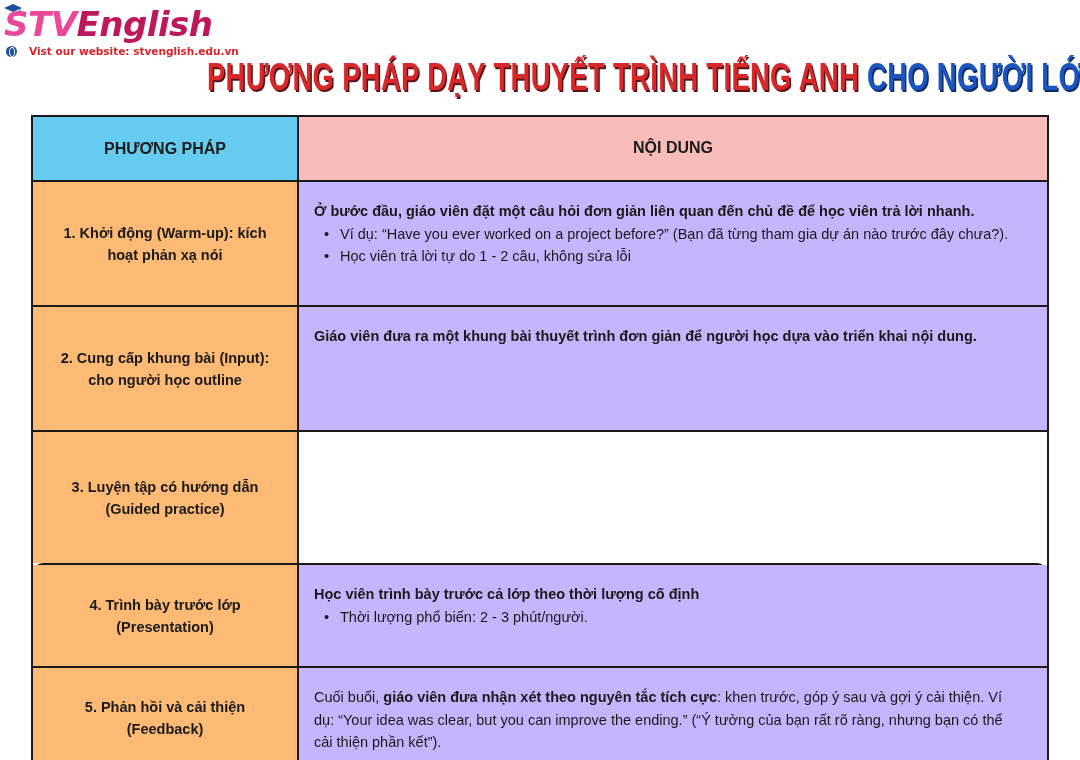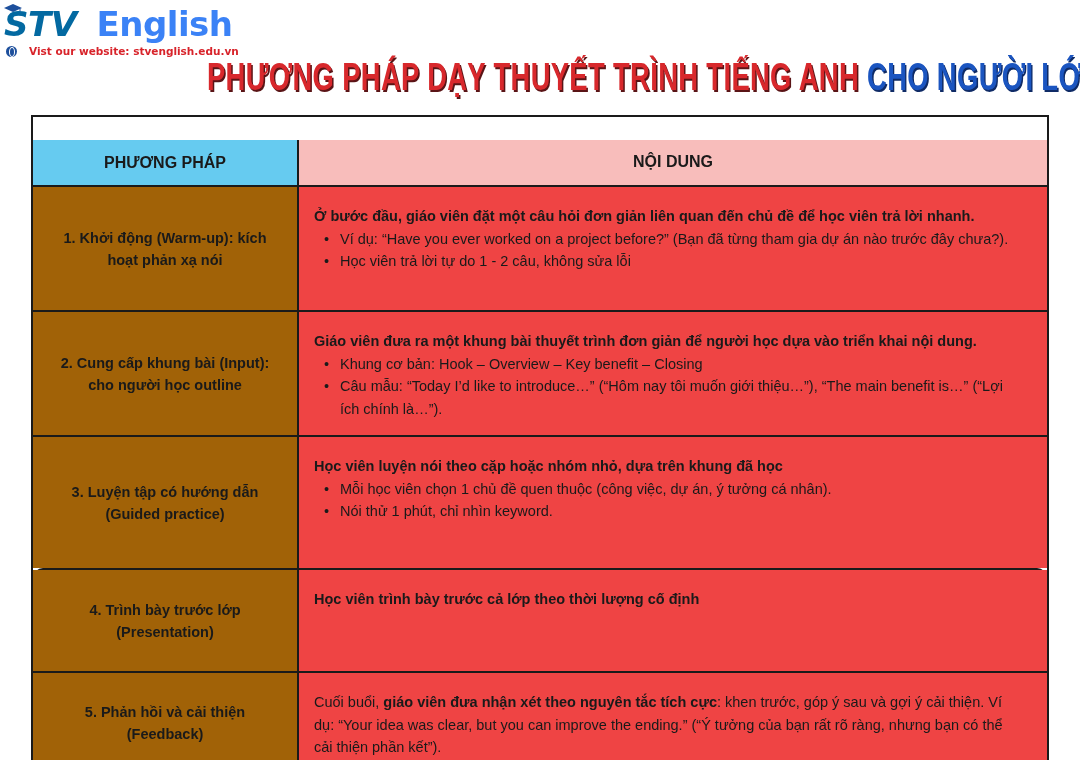--- a/index.html
+++ b/index.html
@@ -1,36 +1,36 @@
 <!DOCTYPE html>
 <html><head>
   <meta charset="utf-8">
   <style>
     * { box-sizing: border-box; margin: 0; padding: 0; }
     html, body { width: 1080px; height: 760px; background: #ffffff; overflow: hidden; }
     body { position: relative; font-family: "Liberation Sans", "DejaVu Sans", sans-serif; color: #1a1a1a; }
 
     .logo { position: absolute; left: 4px; top: 4px; width: 200px; height: 56px; }
     .logo-brand { position: absolute; left: 0; top: 0; font-family: "DejaVu Sans", sans-serif; font-weight: bold; font-size: 34px; line-height: 40px; letter-spacing: -0.5px; }
-    .logo-stv { color: #0369a1; font-style: italic; }
-    .logo-english { color: #3b82f6; margin-left: 20px; }
+    .logo-stv { color: #ec4899; font-style: italic; }
+    .logo-english { color: #be185d; margin-left: 0; font-style: italic; }
     .logo-cap { position: absolute; left: 0; top: 0; width: 18px; height: 10px; }
     .logo-web { position: absolute; left: 2px; top: 41px; font-family: "DejaVu Sans", sans-serif; font-weight: bold; font-size: 10.5px; color: #d8232a; white-space: nowrap; display: flex; align-items: center; gap: 12px; }
     .globe { display: inline-block; width: 11px; height: 11px; border-radius: 50%; background: #1d4f9c; position: relative; }
     .globe::after { content: ""; position: absolute; left: 3px; top: 1px; width: 4px; height: 8px; border: 1px solid #fff; border-radius: 50%; }
 
     .title { position: absolute; left: 207px; top: 56px; height: 42px; white-space: nowrap; font-family: "Liberation Sans", sans-serif; font-weight: bold; font-size: 38px; line-height: 42px; transform: scaleX(0.72); transform-origin: left top; letter-spacing: 0.5px; }
     .title-red { color: #d8282c; text-shadow: 2px 2px 0 #5a1416; }
     .title-blue { color: #1b55c0; text-shadow: 2px 2px 0 #0f2b66; }
 
     .table { position: absolute; left: 31px; top: 115px; width: 1018px; border: 2px solid #1a1a1a; border-collapse: collapse; }
     .row { display: flex; border-top: 2px solid #1a1a1a; }
     .row:first-child { border-top: none; }
-    .cell-left { width: 266px; flex: none; border-right: 2px solid #1a1a1a; display: flex; align-items: center; justify-content: center; text-align: center; padding: 0 14px; font-weight: bold; font-size: 14.5px; line-height: 22px; background: #a16207; }
-    .cell-right { flex: 1; padding: 18px 25px 0 15px; font-size: 14.5px; line-height: 22.5px; background: #ef4444; }
+    .cell-left { width: 266px; flex: none; border-right: 2px solid #1a1a1a; display: flex; align-items: center; justify-content: center; text-align: center; padding: 0 14px; font-weight: bold; font-size: 14.5px; line-height: 22px; background: #fdba74; }
+    .cell-right { flex: 1; padding: 18px 25px 0 15px; font-size: 14.5px; line-height: 22.5px; background: #c4b5fd; }
     .head .cell-left { background: #66cbf0; font-size: 16px; }
     .head .cell-right { background: #f8bdbb; font-weight: bold; font-size: 16px; display: flex; align-items: center; justify-content: center; padding: 16px; }
     .lead { font-weight: bold; }
     ul { list-style: none; padding-left: 10px; }
     li { position: relative; padding-left: 16px; }
     li::before { content: "•"; position: absolute; left: 0; top: 0; }
     .para b { font-weight: bold; }
   </style>
 </head>
 <body>
@@ -48,63 +48,53 @@
     <span>Vist our website: stvenglish.edu.vn</span>
   </div>
 </div>
 
 <div class="title">
   <span class="title-red">PHƯƠNG PHÁP DẠY THUYẾT TRÌNH TIẾNG ANH</span>
   <span class="title-blue">CHO NGƯỜI LỚN</span>
 </div>
 
 <div class="table">
-  <div class="row head" style="height:45px;margin-top:23px;">
+  <div class="row head" style="height:63px;">
     <div class="cell-left">PHƯƠNG PHÁP</div>
     <div class="cell-right">NỘI DUNG</div>
   </div>
 
   <div class="row" style="height:125px;">
     <div class="cell-left">1. Khởi động (Warm-up): kích hoạt phản xạ nói</div>
     <div class="cell-right">
       <div class="lead">Ở bước đầu, giáo viên đặt một câu hỏi đơn giản liên quan đến chủ đề để học viên trả lời nhanh.</div>
       <ul>
         <li>Ví dụ: “Have you ever worked on a project before?” (Bạn đã từng tham gia dự án nào trước đây chưa?).</li>
         <li>Học viên trả lời tự do 1 - 2 câu, không sửa lỗi</li>
       </ul>
     </div>
   </div>
 
   <div class="row" style="height:125px;">
     <div class="cell-left">2. Cung cấp khung bài (Input): cho người học outline</div>
     <div class="cell-right">
       <div class="lead">Giáo viên đưa ra một khung bài thuyết trình đơn giản để người học dựa vào triển khai nội dung.</div>
-      <ul>
-        <li>Khung cơ bản: Hook – Overview – Key benefit – Closing</li>
-        <li>Câu mẫu: “Today I’d like to introduce…” (“Hôm nay tôi muốn giới thiệu…”), “The main benefit is…” (“Lợi ích chính là…”).</li>
-      </ul>
     </div>
   </div>
 
   <div class="row" style="height:133px;">
     <div class="cell-left">3. Luyện tập có hướng dẫn (Guided practice)</div>
-    <div class="cell-right">
-      <div class="lead">Học viên luyện nói theo cặp hoặc nhóm nhỏ, dựa trên khung đã học</div>
-      <ul>
-        <li>Mỗi học viên chọn 1 chủ đề quen thuộc (công việc, dự án, ý tưởng cá nhân).</li>
-        <li>Nói thử 1 phút, chỉ nhìn keyword.</li>
-      </ul>
-    </div>
   </div>
 
   <div class="row" style="height:103px;border-radius:10px;">
     <div class="cell-left">4. Trình bày trước lớp (Presentation)</div>
     <div class="cell-right">
       <div class="lead">Học viên trình bày trước cả lớp theo thời lượng cố định</div>
       <ul>
+        <li>Thời lượng phổ biến: 2 - 3 phút/người.</li>
       </ul>
     </div>
   </div>
 
   <div class="row" style="height:102px;">
     <div class="cell-left">5. Phản hồi và cải thiện (Feedback)</div>
     <div class="cell-right">
       <div class="para"><span>Cuối buổi, </span><b>giáo viên đưa nhận xét theo nguyên tắc tích cực</b><span>: khen trước, góp ý sau và gợi ý cải thiện. Ví dụ: “Your idea was clear, but you can improve the ending.” (“Ý tưởng của bạn rất rõ ràng, nhưng bạn có thể cải thiện phần kết”).</span></div>
     </div>
   </div>

